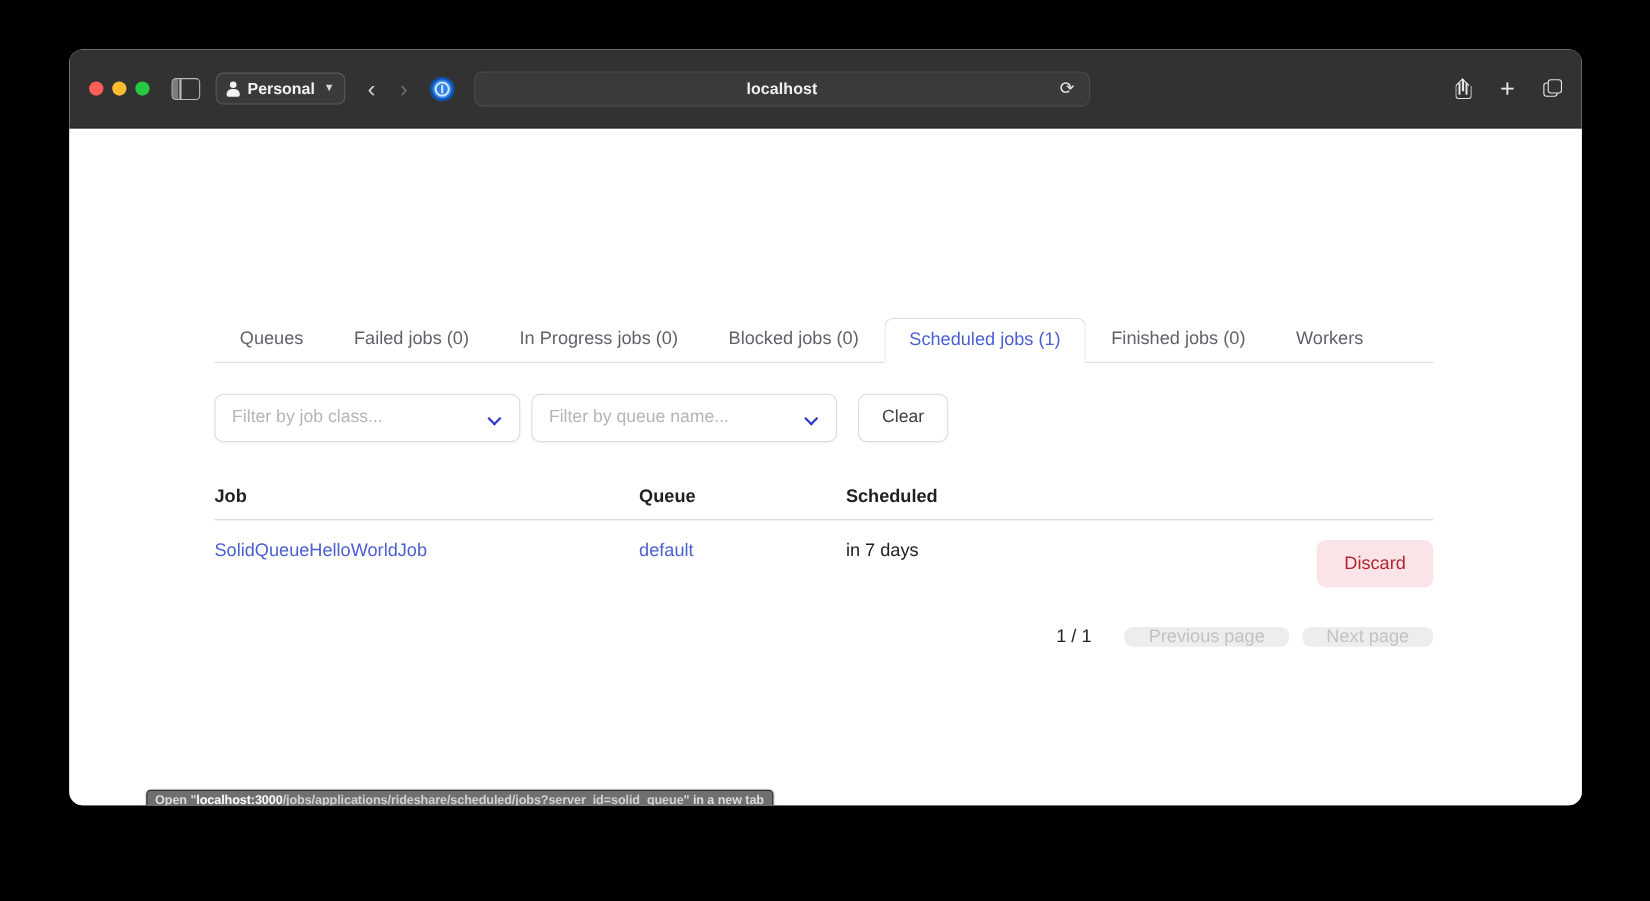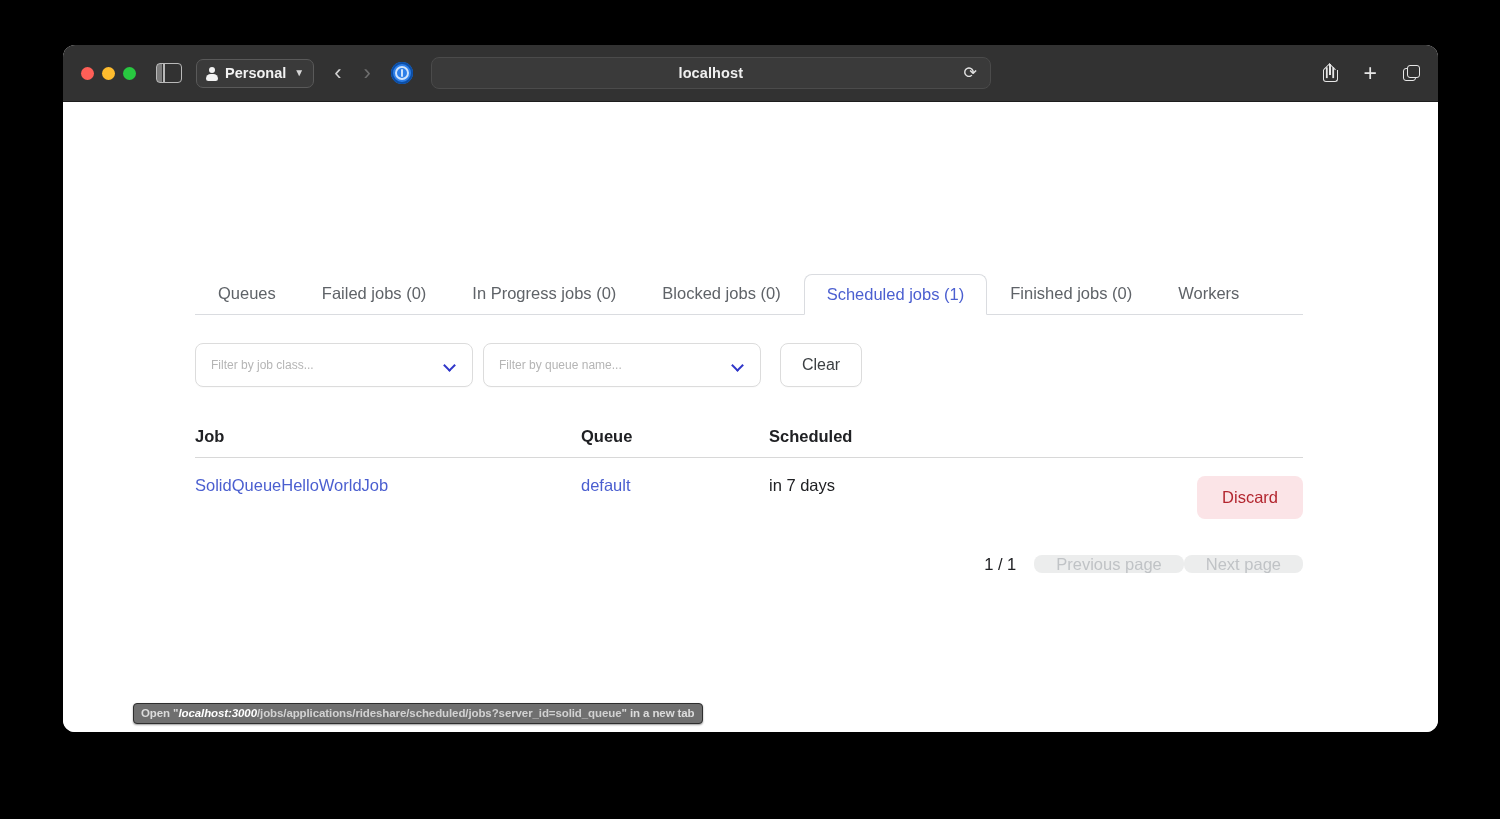--- a/index.html
+++ b/index.html
@@ -27,21 +27,21 @@
     width: 1375px;
     height: 687px;
     border-radius: 12px;
     overflow: hidden;
     box-shadow: 0 10px 40px rgba(0,0,0,0.6);
     background: #ffffff;
   }
 
   .titlebar {
     position: relative;
-    height: 57px;
+    height: 72px;
     background: #323232;
     display: flex;
     align-items: center;
     padding: 0 18px;
     box-sizing: border-box;
     border-bottom: 1px solid #1d1d1d;
   }
 
   .traffic-lights {
     display: flex;
@@ -340,21 +340,21 @@
     display: flex;
     align-items: center;
     padding: 0 15px;
     box-sizing: border-box;
     box-shadow: 0 1px 1px rgba(0,0,0,0.02);
   }
   .select-box.jobclass { width: 278px; margin-right: 5px; }
   .select-box.queuename { width: 278px; margin-right: 14px; }
   .select-placeholder {
     color: #b5b5b5;
-    font-size: 12px;
+    font-size: 16px;
   }
   .chev {
     margin-left: auto;
     width: 13px;
     height: 8px;
     position: relative;
   }
   .chev::before {
     content: "";
     position: absolute;
@@ -441,20 +441,21 @@
     cursor: pointer;
     font-family: "Liberation Sans", sans-serif;
     line-height: 1;
   }
 
   
   .pagination {
     display: flex;
     align-items: center;
     justify-content: flex-end;
+    gap: 12px;
     margin-top: 36px;
     width: 1108px;
   }
   .page-count {
     font-size: 16.5px;
     color: #202124;
     margin-right: 18px;
   }
   .page-btn {
     background: #eceded;
@@ -477,21 +478,21 @@
     border: 1px solid #2e2e2e;
     border-radius: 4px;
     padding: 3px 7px 4px 7px;
     font-size: 11.5px;
     font-weight: bold;
     color: #dcdcdc;
     white-space: nowrap;
     letter-spacing: -0.1px;
     box-shadow: 0 1px 2px rgba(0,0,0,0.4);
   }
-  .statusbar .host { color: #ffffff; font-style: italic; }
+  .statusbar .host { color: #ffffff; }
   .statusbar .path { color: #d2d2d2; font-weight: bold; }
 </style>
 </head>
 <body>
 
 <div id="root">
 
   <div class="browser-window">
 
     <div class="titlebar">

